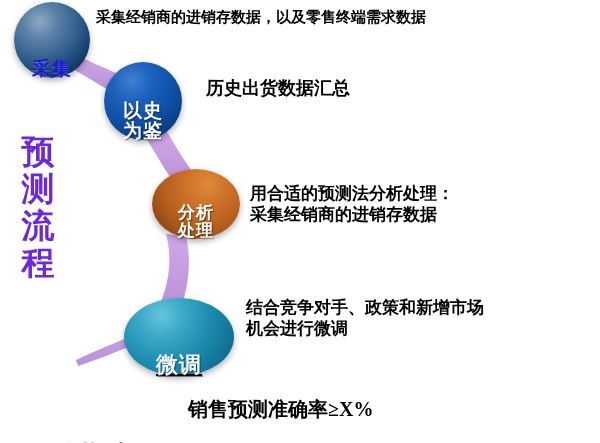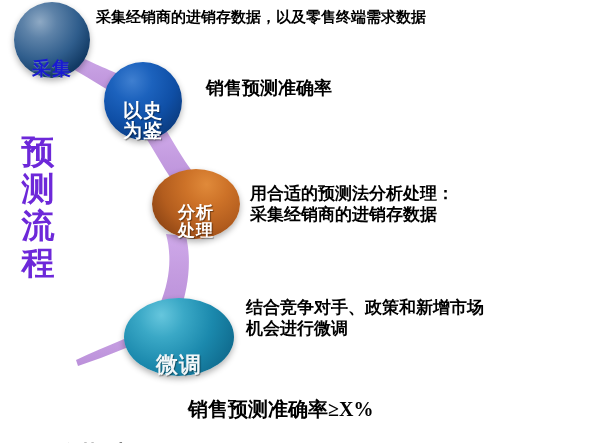--- a/index.html
+++ b/index.html
@@ -95,20 +95,21 @@
 
   
   #node-tune {
     left: 124px;
     top: 298px;
     width: 110px;
     height: 78px;
     background:
       radial-gradient(circle at 34% 22%, #66c6dd 0%, #3aa8c6 24%, #1b89ad 54%, #116f92 80%, #0a5573 100%);
     box-shadow: 0 3px 6px rgba(0,0,0,0.30);
+    text-decoration: underline;
   }
   #node-tune .node-label {
     font-size: 22px;
     color: #f2f7f9;
     text-shadow: 1px 1px 1px rgba(0,0,0,0.40);
   }
 
   
   .desc {
     position: absolute;
@@ -191,21 +192,21 @@
   <div class="node" id="node-analyze">
     <span class="node-label">分析
 处理</span>
   </div>
 
   <div class="node" id="node-tune">
     <span class="node-label">微调</span>
   </div>
 
   <div class="desc" id="desc-collect">采集经销商的进销存数据，以及零售终端需求数据</div>
-  <div class="desc" id="desc-history">销售预测准确率</div>
+  <div class="desc" id="desc-history">历史出货数据汇总</div>
   <div class="desc" id="desc-analyze">用合适的预测法分析处理：
 采集经销商的进销存数据</div>
   <div class="desc" id="desc-tune">结合竞争对手、政策和新增市场
 机会进行微调</div>
 
   <div id="title-vertical">预测
 流程</div>
 
   <div id="footer-report">预测报表</div>
   <div id="footer-accuracy">销售预测准确率≥X%</div>

